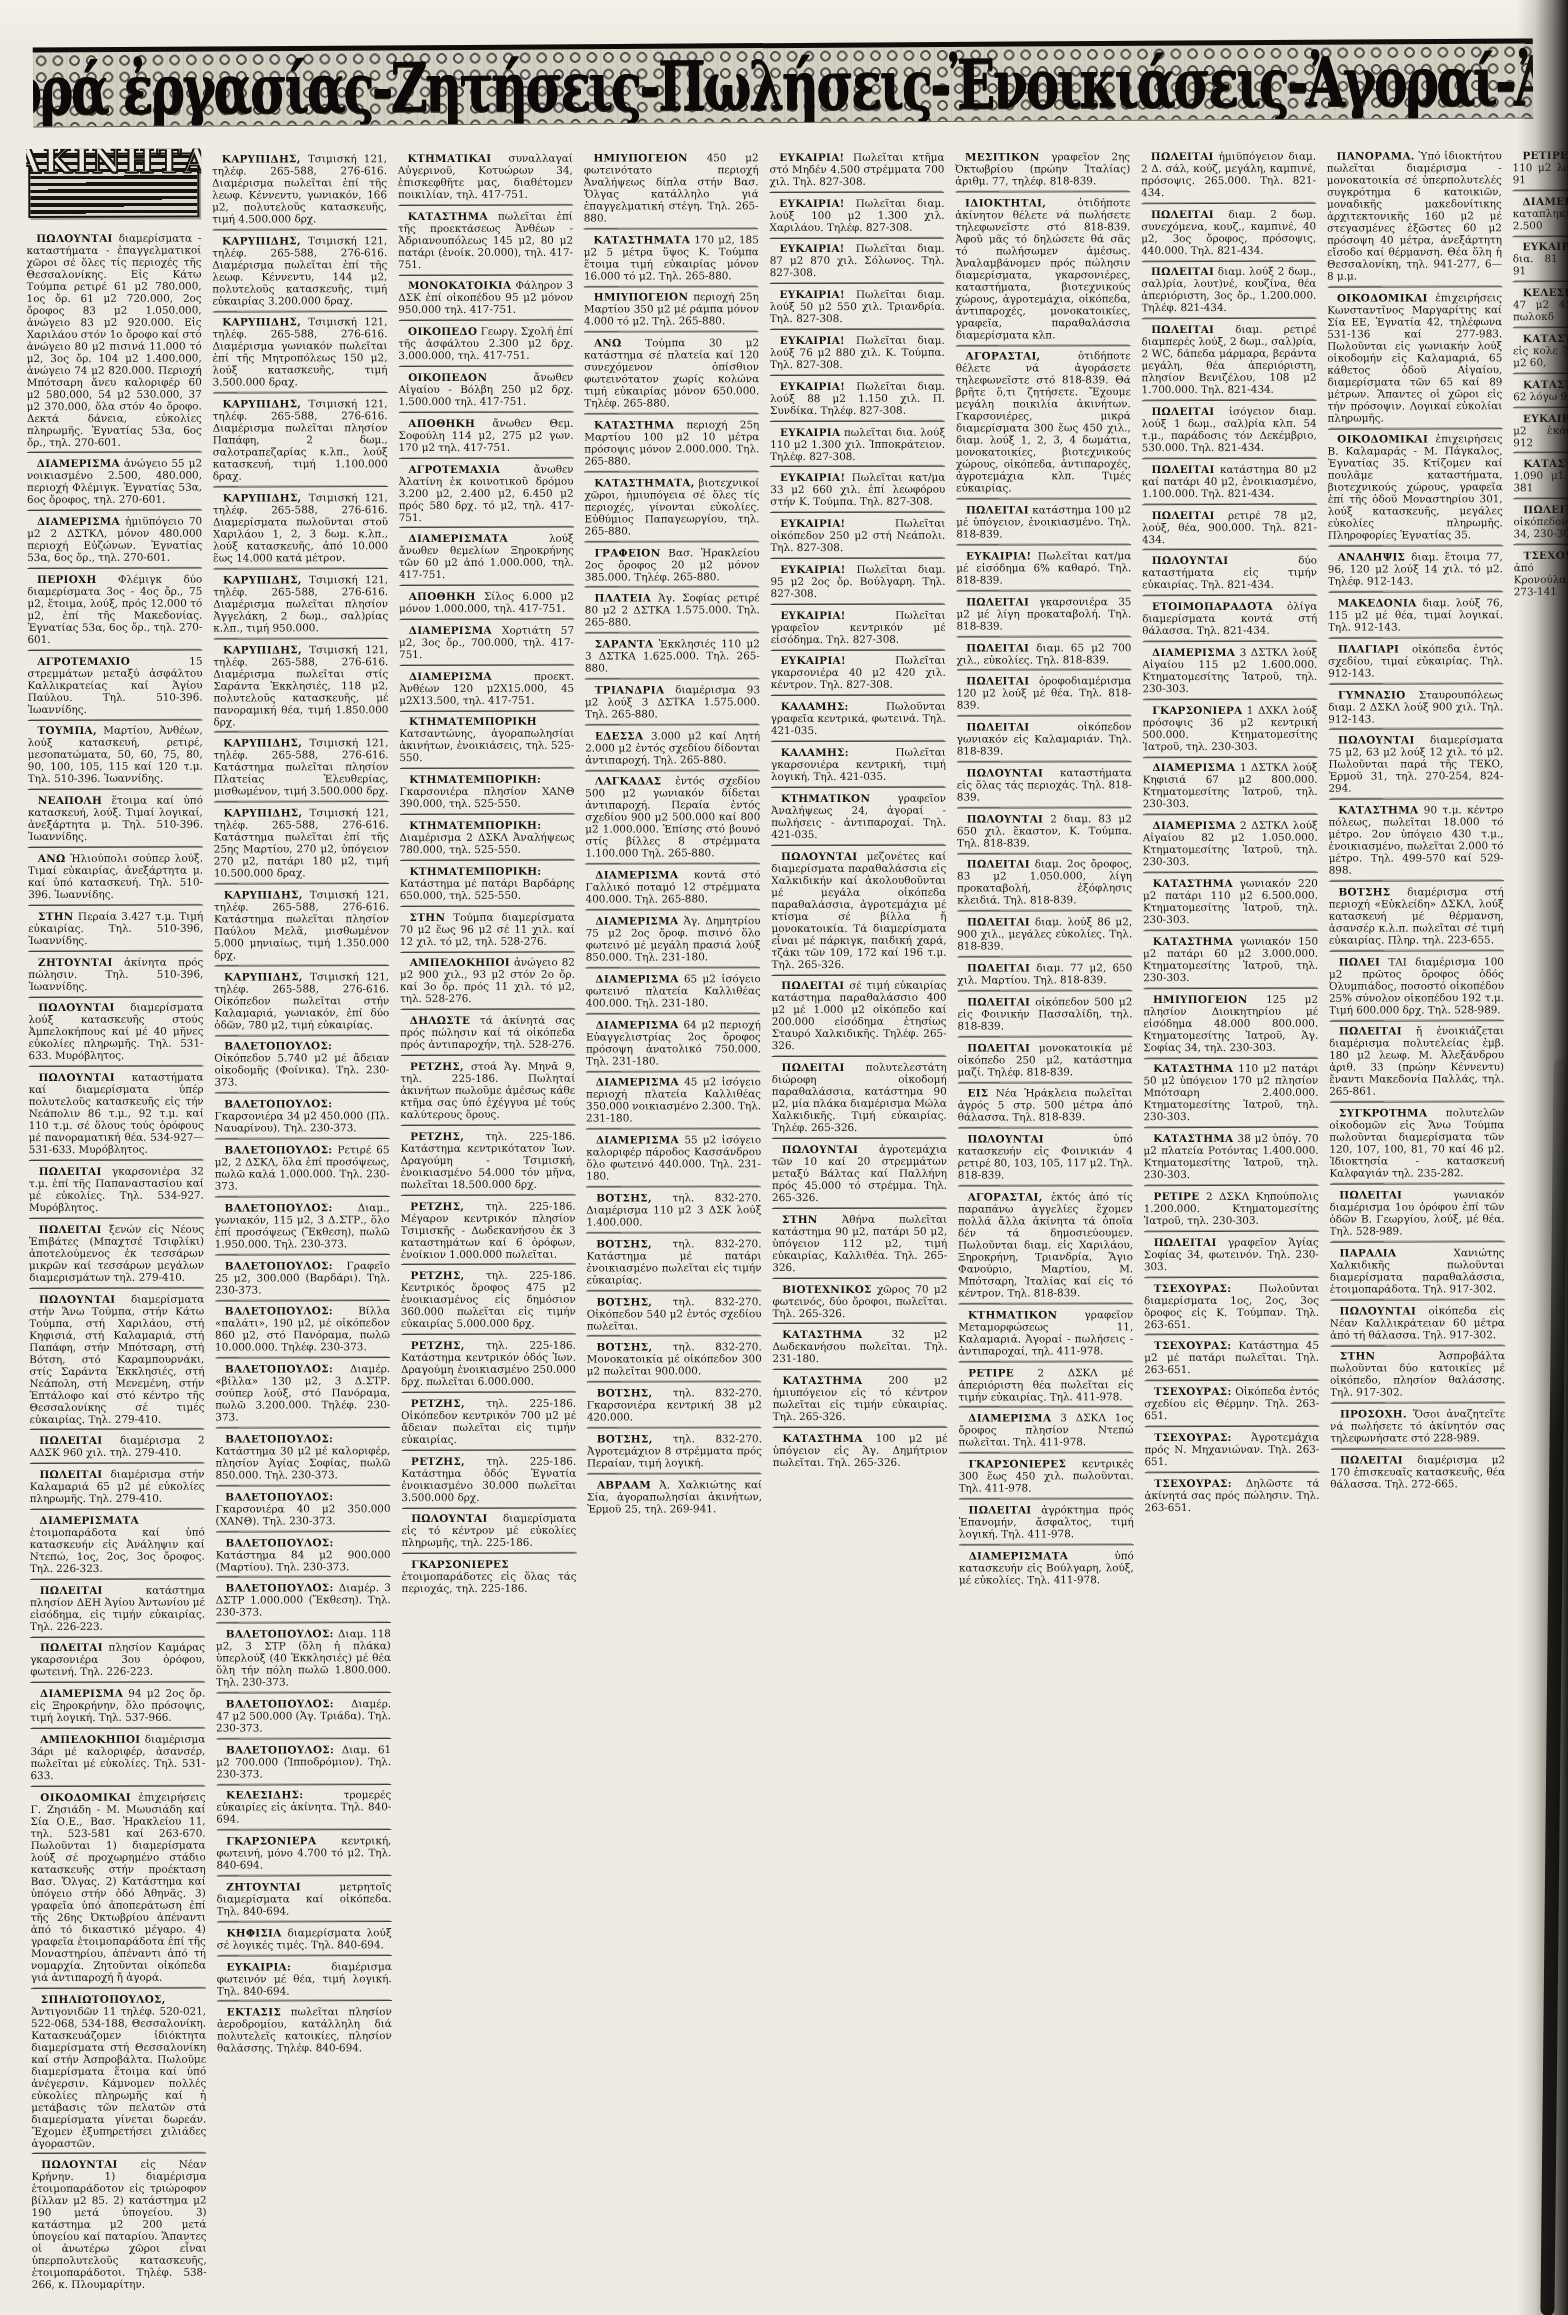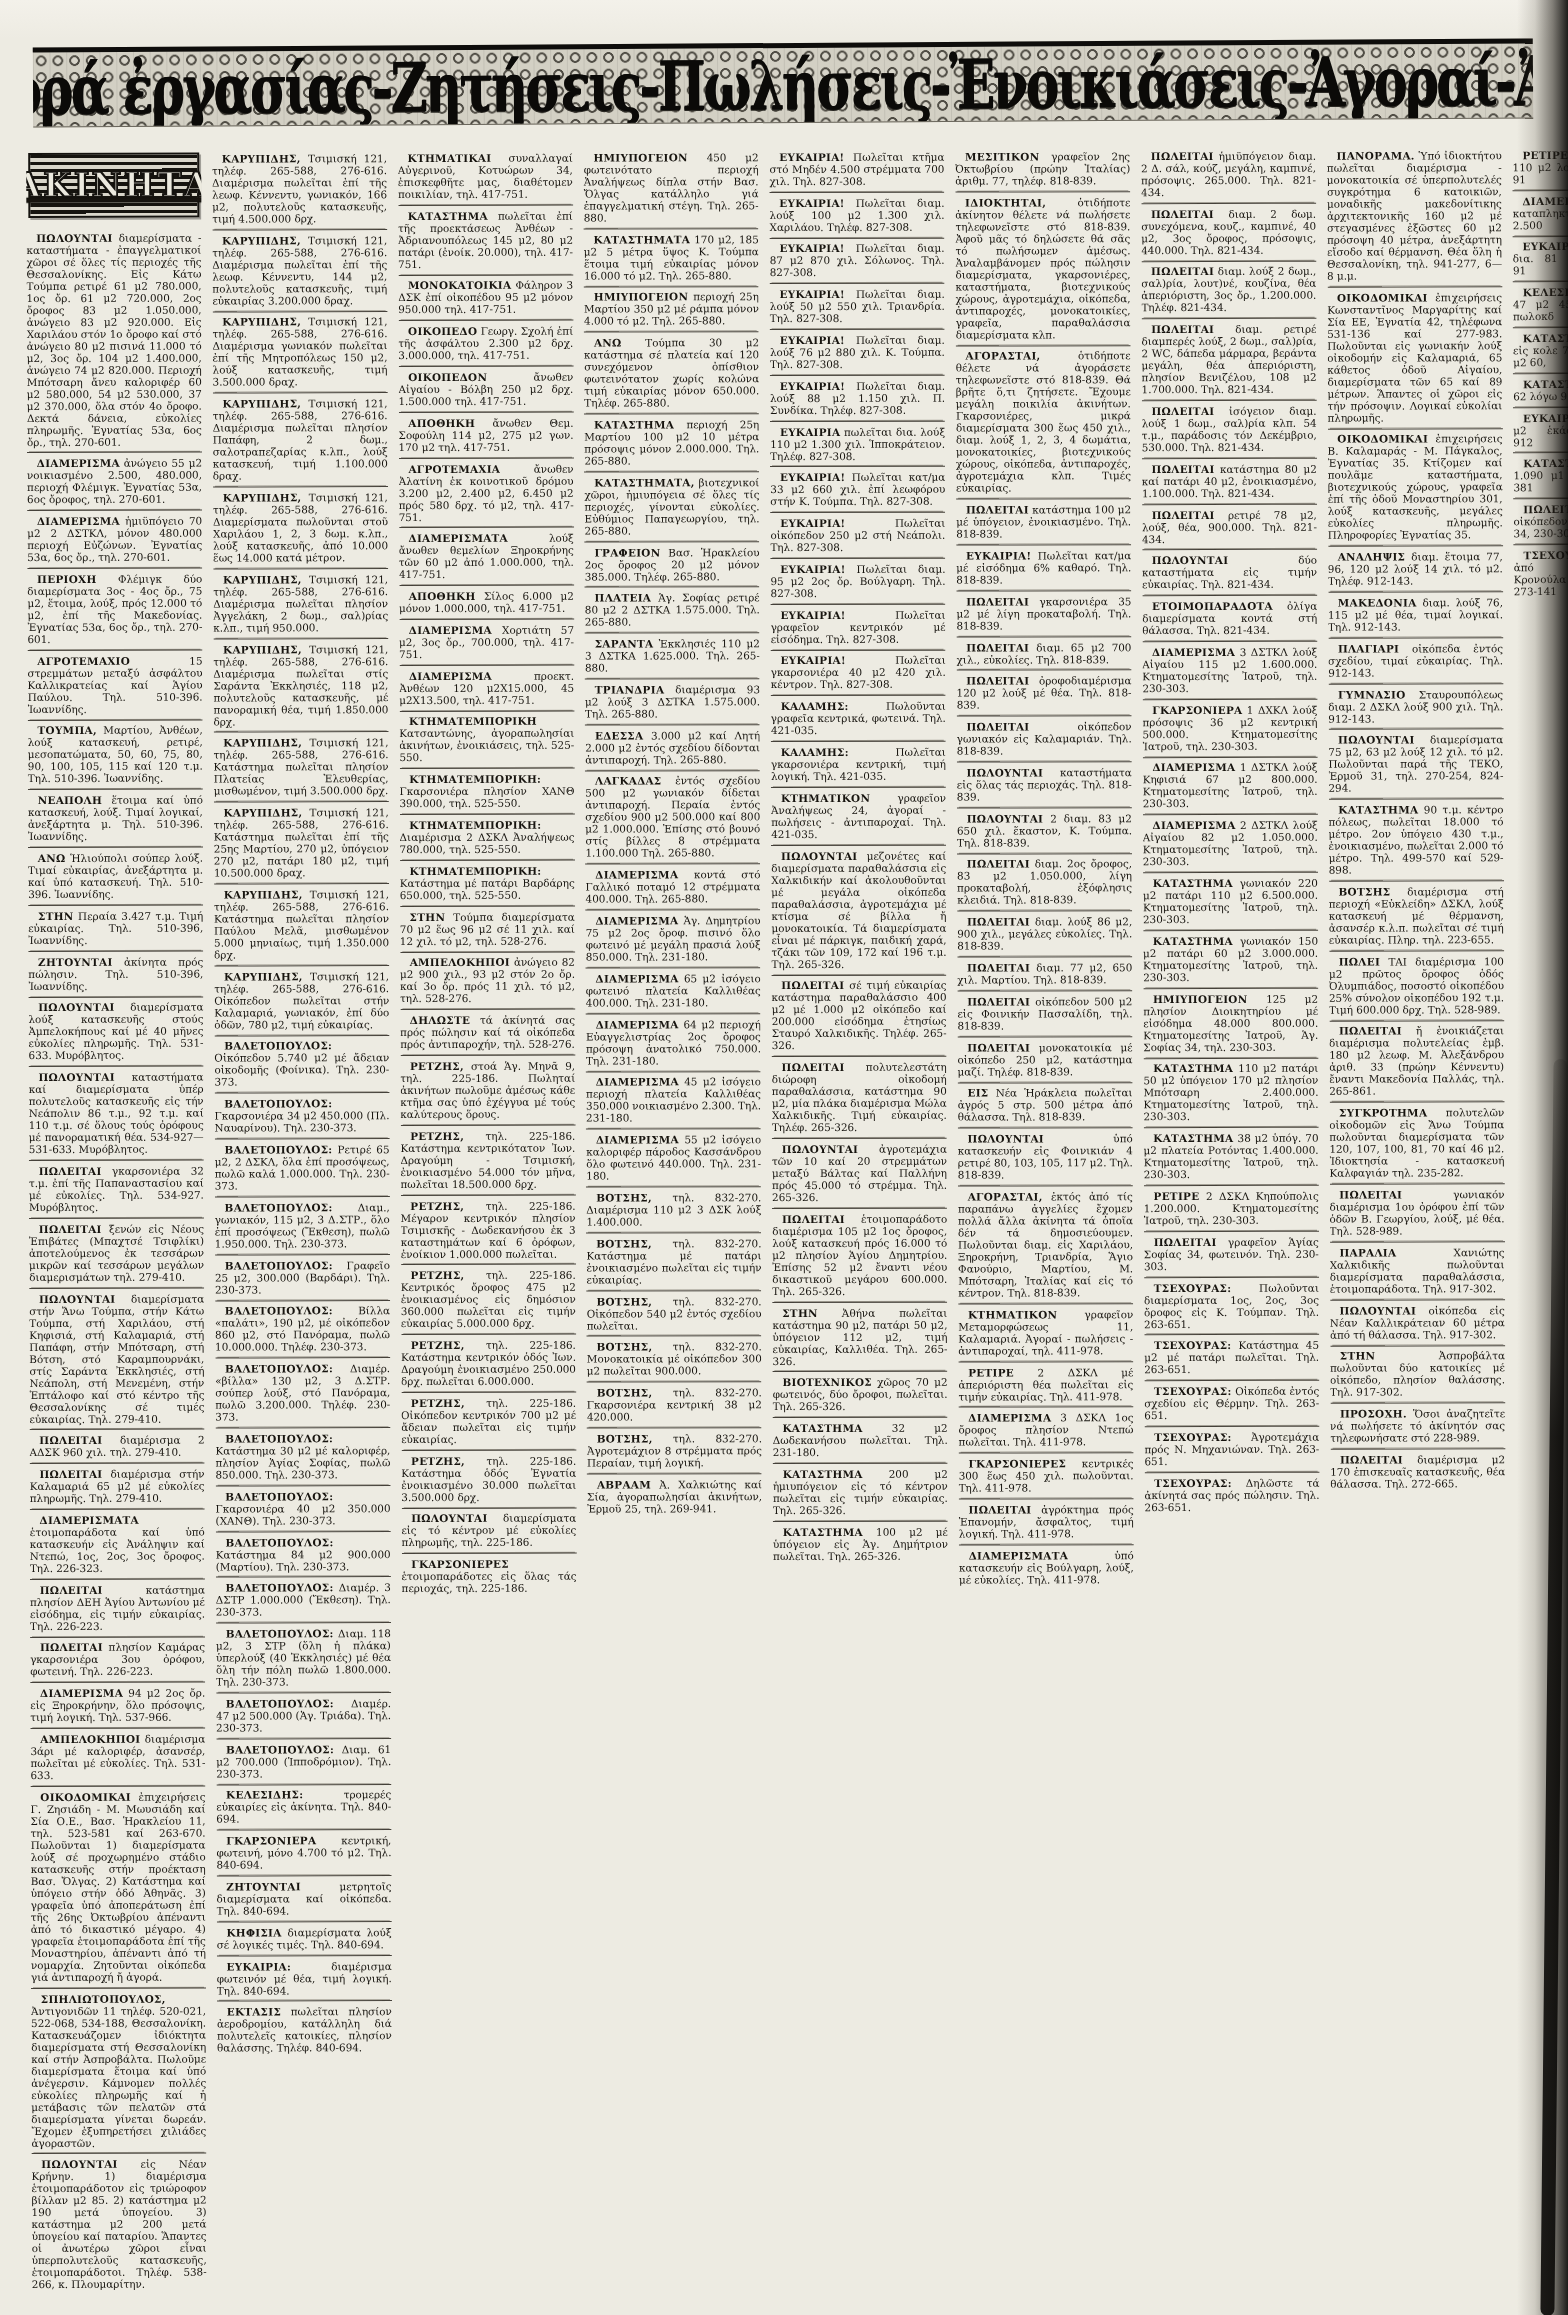--- a/index.html
+++ b/index.html
@@ -43,23 +43,22 @@
   .col-sliver{width:69px;}
   .ad{padding:3.9px 0 4.9px;}
   .ad + .ad{border-top:1px solid #45413a;box-shadow:0 -2.9px 0 -2px #9b978c;}
   .ad b{letter-spacing:0.3px;}
   .ad{text-indent:9.8px;}
   
   .section-label{
     height:61px;margin:3.9px 2px 9.8px 2px;
     border:2px solid #15130f;
     background:repeating-linear-gradient(180deg,#16140f 0 3.4px,#d9d6ca 3.4px 6.9px);
-    display:flex;align-items:center;justify-content:center;
+    display:flex;align-items:flex-start;justify-content:center;
     box-shadow:2px 2px 0 rgba(20,18,14,.35);
-    text-decoration:underline;
   }
   .section-label span{
     font-weight:bold;font-size:32px;letter-spacing:2.9px;
     color:#eceadf;
     -webkit-text-stroke:1.6px #15130f;
     text-shadow:0 0 1px #15130f,1px 1px 0 #15130f,-1px -1px 0 #15130f,1px -1px 0 #15130f,-1px 1px 0 #15130f;
     transform:scaleY(1.05);
   }
   
   .fold{
@@ -223,21 +222,20 @@
         <div class="ad"><b>ΕΥΚΑΙΡΙΑ!</b> Πωλεῖται διαμ. 95 μ2 2ος ὄρ. Βούλγαρη. Τηλ. 827-308.</div>
         <div class="ad"><b>ΕΥΚΑΙΡΙΑ!</b> Πωλεῖται γραφεῖον κεντρικόν μέ εἰσόδημα. Τηλ. 827-308.</div>
         <div class="ad"><b>ΕΥΚΑΙΡΙΑ!</b> Πωλεῖται γκαρσονιέρα 40 μ2 420 χιλ. κέντρον. Τηλ. 827-308.</div>
         <div class="ad"><b>ΚΑΛΑΜΗΣ:</b> Πωλοῦνται γραφεῖα κεντρικά, φωτεινά. Τηλ. 421-035.</div>
         <div class="ad"><b>ΚΑΛΑΜΗΣ:</b> Πωλεῖται γκαρσονιέρα κεντρική, τιμή λογική. Τηλ. 421-035.</div>
         <div class="ad"><b>ΚΤΗΜΑΤΙΚΟΝ</b> γραφεῖον Ἀναλήψεως 24, ἀγοραί - πωλήσεις - ἀντιπαροχαί. Τηλ. 421-035.</div>
         <div class="ad"><b>ΠΩΛΟΥΝΤΑΙ</b> μεζονέτες καί διαμερίσματα παραθαλάσσια εἰς Χαλκιδικήν καί ἀκολουθοῦνται μέ μεγάλα οἰκόπεδα παραθαλάσσια, ἀγροτεμάχια μέ κτίσμα σέ βίλλα ἤ μονοκατοικία. Τά διαμερίσματα εἶναι μέ πάρκιγκ, παιδική χαρά, τζάκι τῶν 109, 172 καί 196 τ.μ. Τηλ. 265-326.</div>
         <div class="ad"><b>ΠΩΛΕΙΤΑΙ</b> σέ τιμή εὐκαιρίας κατάστημα παραθαλάσσιο 400 μ2 μέ 1.000 μ2 οἰκόπεδο καί 200.000 εἰσόδημα ἐτησίως Σταυρό Χαλκιδικῆς. Τηλέφ. 265-326.</div>
         <div class="ad"><b>ΠΩΛΕΙΤΑΙ</b> πολυτελεστάτη διώροφη οἰκοδομή παραθαλάσσια, κατάστημα 90 μ2, μία πλάκα διαμέρισμα Μώλα Χαλκιδικῆς. Τιμή εὐκαιρίας. Τηλέφ. 265-326.</div>
         <div class="ad"><b>ΠΩΛΟΥΝΤΑΙ</b> ἀγροτεμάχια τῶν 10 καί 20 στρεμμάτων μεταξύ Βάλτας καί Παλλήνη πρός 45.000 τό στρέμμα. Τηλ. 265-326.</div>
-        <div class="ad"><b>ΠΩΛΕΙΤΑΙ</b> ἑτοιμοπαράδοτο διαμέρισμα 105 μ2 1ος ὄροφος, λούξ κατασκευή πρός 16.000 τό μ2 πλησίον Ἁγίου Δημητρίου. Ἐπίσης 52 μ2 ἔναντι νέου δικαστικοῦ μεγάρου 600.000. Τηλ. 265-326.</div>
         <div class="ad"><b>ΣΤΗΝ</b> Ἀθήνα πωλεῖται κατάστημα 90 μ2, πατάρι 50 μ2, ὑπόγειον 112 μ2, τιμή εὐκαιρίας, Καλλιθέα. Τηλ. 265-326.</div>
         <div class="ad"><b>ΒΙΟΤΕΧΝΙΚΟΣ</b> χῶρος 70 μ2 φωτεινός, δύο ὄροφοι, πωλεῖται. Τηλ. 265-326.</div>
         <div class="ad"><b>ΚΑΤΑΣΤΗΜΑ</b> 32 μ2 Δωδεκανήσου πωλεῖται. Τηλ. 231-180.</div>
         <div class="ad"><b>ΚΑΤΑΣΤΗΜΑ</b> 200 μ2 ἡμιυπόγειον εἰς τό κέντρον πωλεῖται εἰς τιμήν εὐκαιρίας. Τηλ. 265-326.</div>
         <div class="ad"><b>ΚΑΤΑΣΤΗΜΑ</b> 100 μ2 μέ ὑπόγειον εἰς Ἁγ. Δημήτριον πωλεῖται. Τηλ. 265-326.</div>
       </div>
     <div class="col">
         <div class="ad"><b>ΜΕΣΙΤΙΚΟΝ</b> γραφεῖον 2ης Ὀκτωβρίου (πρώην Ἰταλίας) ἀριθμ. 77, τηλέφ. 818-839.</div>
         <div class="ad"><b>ΙΔΙΟΚΤΗΤΑΙ,</b> ὁτιδήποτε ἀκίνητον θέλετε νά πωλήσετε τηλεφωνεῖστε στό 818-839. Ἀφοῦ μᾶς τό δηλώσετε θά σᾶς τό πωλήσωμεν ἀμέσως. Ἀναλαμβάνομεν πρός πώλησιν διαμερίσματα, γκαρσονιέρες, καταστήματα, βιοτεχνικούς χώρους, ἀγροτεμάχια, οἰκόπεδα, ἀντιπαροχές, μονοκατοικίες, γραφεῖα, παραθαλάσσια διαμερίσματα κλπ.</div>
         <div class="ad"><b>ΑΓΟΡΑΣΤΑΙ,</b> ὁτιδήποτε θέλετε νά ἀγοράσετε τηλεφωνεῖστε στό 818-839. Θά βρῆτε ὅ,τι ζητήσετε. Ἔχουμε μεγάλη ποικιλία ἀκινήτων. Γκαρσονιέρες, μικρά διαμερίσματα 300 ἕως 450 χιλ., διαμ. λούξ 1, 2, 3, 4 δωμάτια, μονοκατοικίες, βιοτεχνικούς χώρους, οἰκόπεδα, ἀντιπαροχές, ἀγροτεμάχια κλπ. Τιμές εὐκαιρίας.</div>

